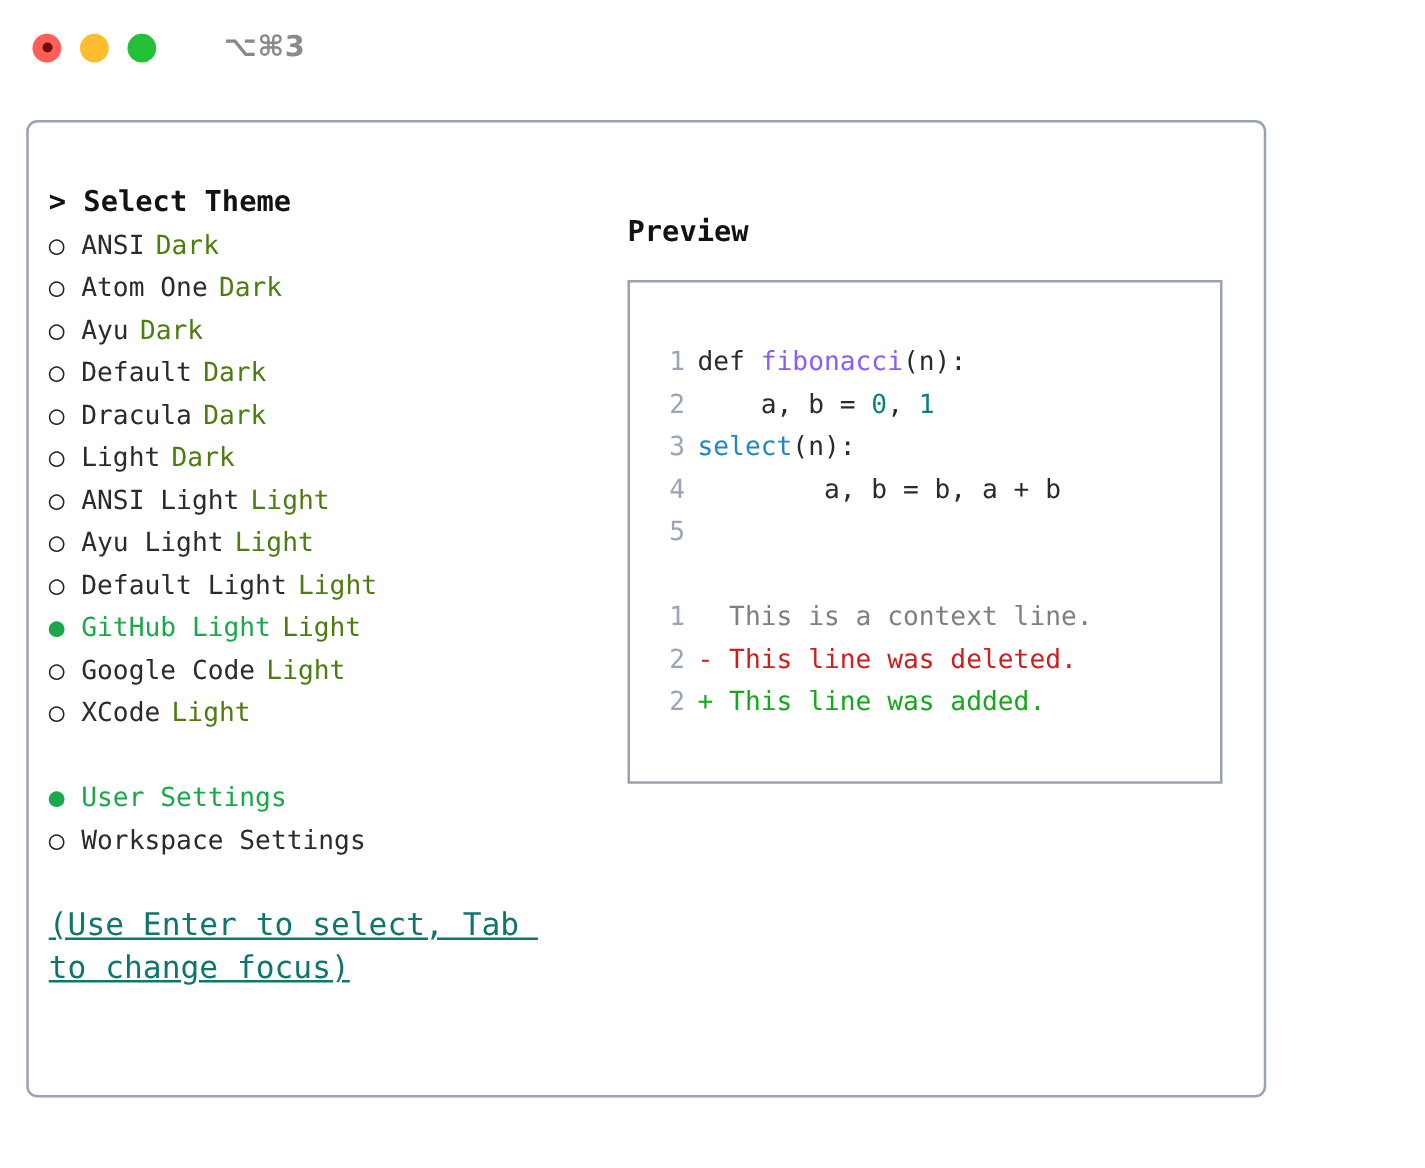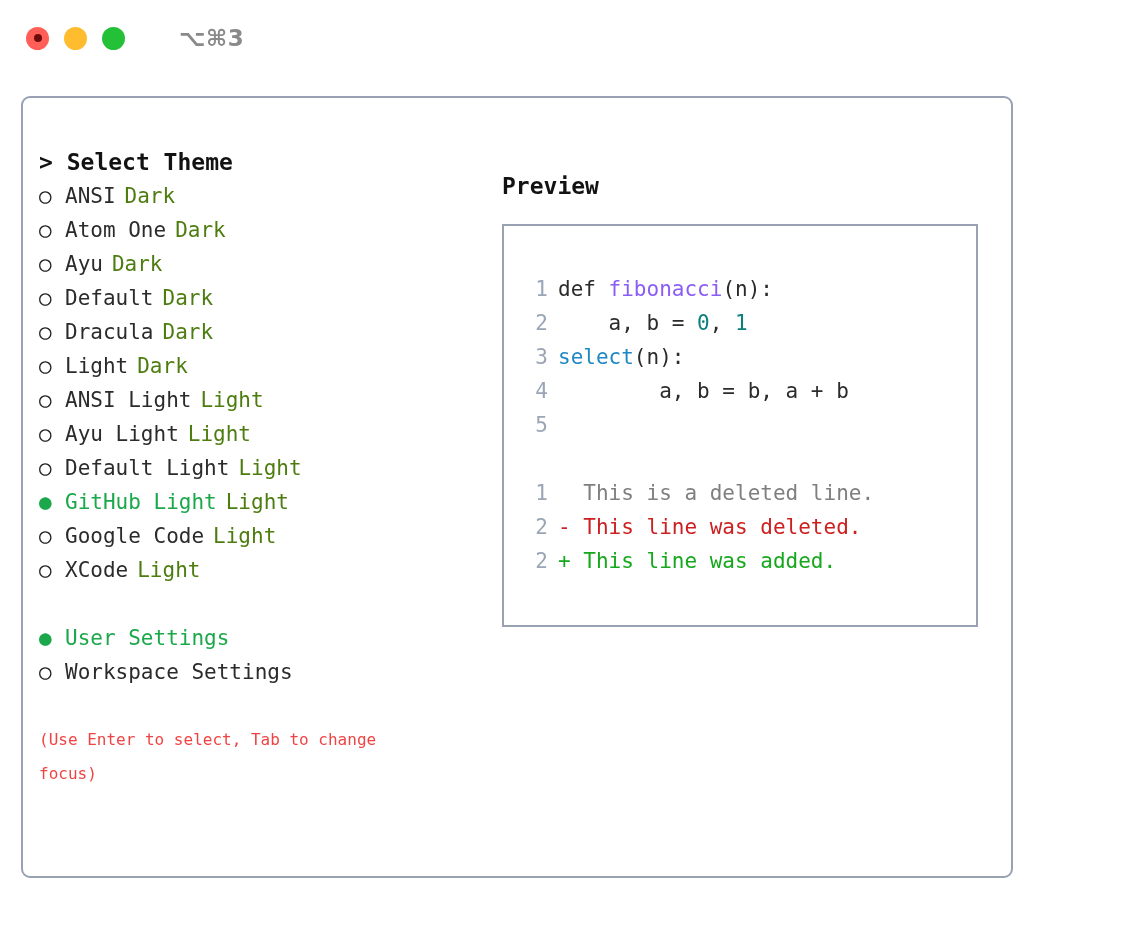--- a/index.html
+++ b/index.html
@@ -129,25 +129,26 @@
     color: #2b2b2b;
     line-height: 34px;
     padding-left: 26px;
     white-space: pre;
   }
 
   .spacer-block { height: 34px; }
 
   .hint {
     margin-top: 34px;
-    font-size: 16px;
-    line-height: 34px;
-    color: #ef4444;
+    font-size: 25px;
+    line-height: 34px;
+    color: #0f766e;
     width: 400px;
     white-space: pre-wrap;
+    text-decoration: underline;
   }
 
   
   .right-col {
     position: absolute;
     left: 479px;
     top: 47px;
     width: 496px;
     margin-top: 24px;
   }
@@ -250,21 +251,21 @@
       <div class="preview-box">
         <div id="code-block">
             <div class="code-line"><span class="lineno">1</span><span class="code-text">def </span><span class="tok-fn">fibonacci</span><span class="code-text">(n):</span></div>
             <div class="code-line"><span class="lineno">2</span><span class="code-text">    a, b = </span><span class="tok-num">0</span><span class="code-text">, </span><span class="tok-num">1</span></div>
             <div class="code-line"><span class="lineno">3</span><span class="tok-bif">select</span><span class="code-text">(n):</span></div>
             <div class="code-line"><span class="lineno">4</span><span class="code-text">        a, b = b, a + b</span></div>
             <div class="code-line"><span class="lineno">5</span></div>
           </div>
         <div class="diff-gap"></div>
         <div id="diff-block">
-            <div class="code-line"><span class="lineno">1</span><span class="diff-ctx">  </span><span class="diff-ctx">This is a deleted line.</span></div>
+            <div class="code-line"><span class="lineno">1</span><span class="diff-ctx">  </span><span class="diff-ctx">This is a context line.</span></div>
             <div class="code-line"><span class="lineno">2</span><span class="diff-del">- </span><span class="diff-del">This line was deleted.</span></div>
             <div class="code-line"><span class="lineno">2</span><span class="diff-add">+ </span><span class="diff-add">This line was added.</span></div>
           </div>
       </div>
     </div>
 
   </div>
 </div>
 
 </body></html>

